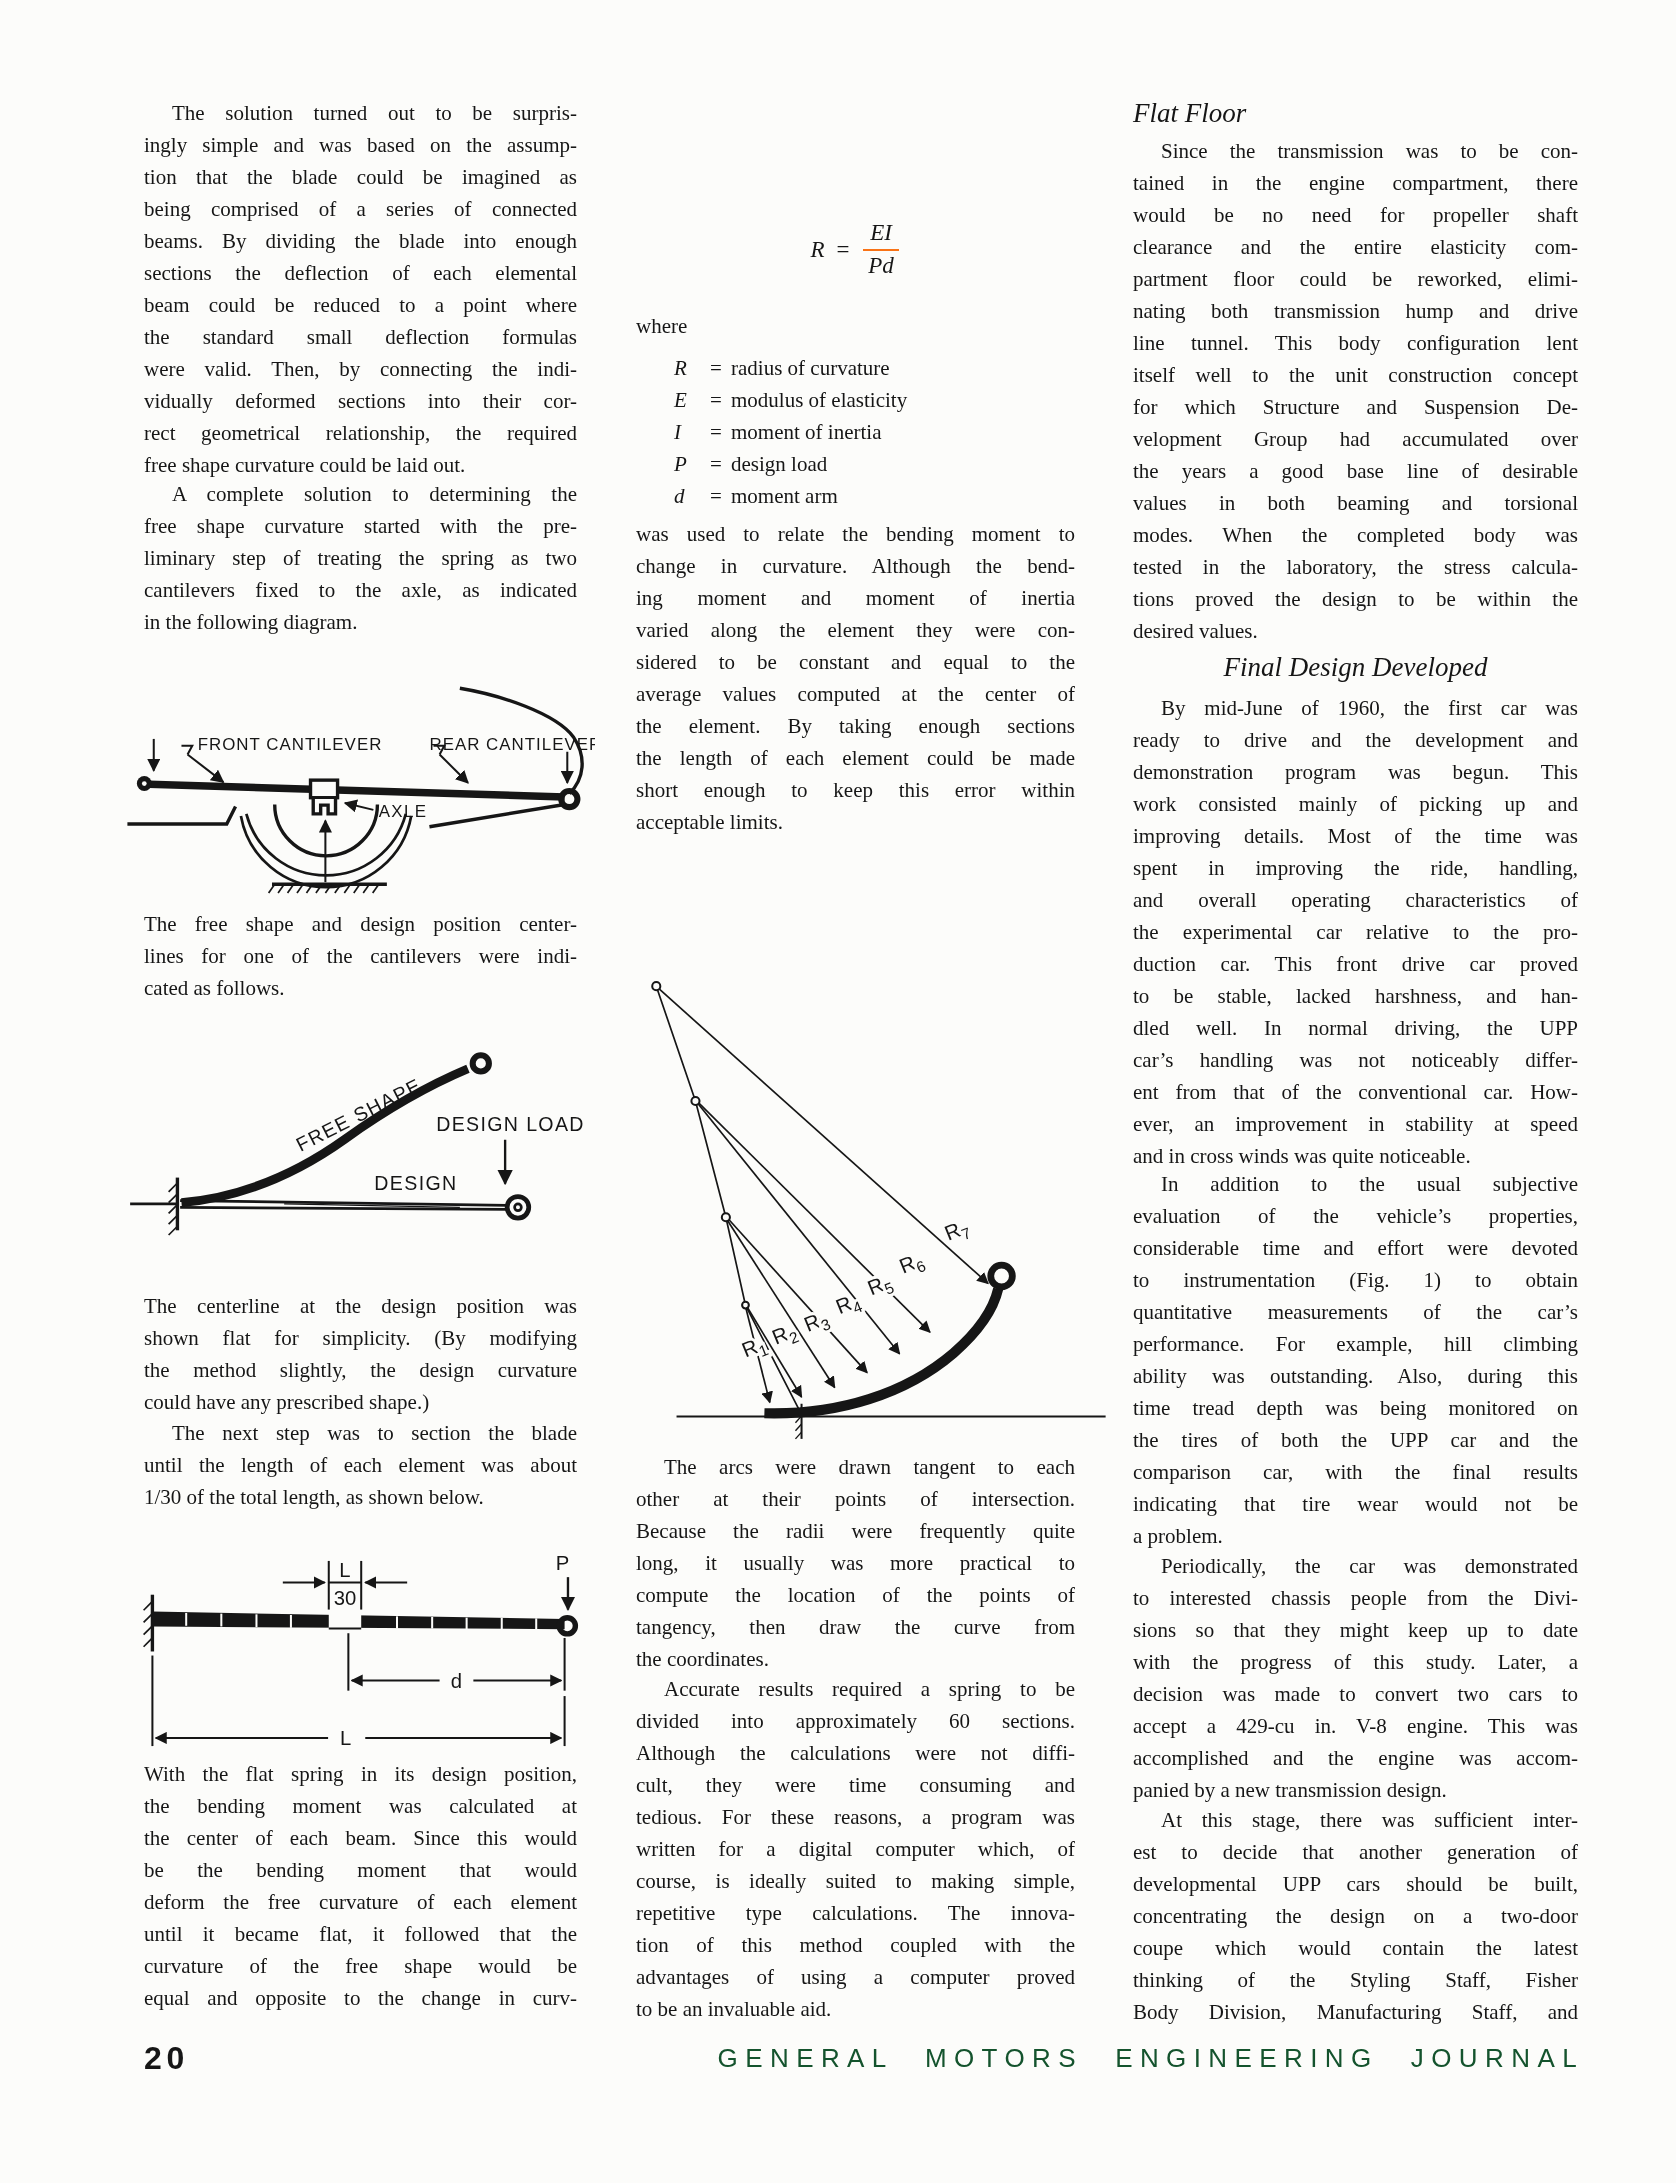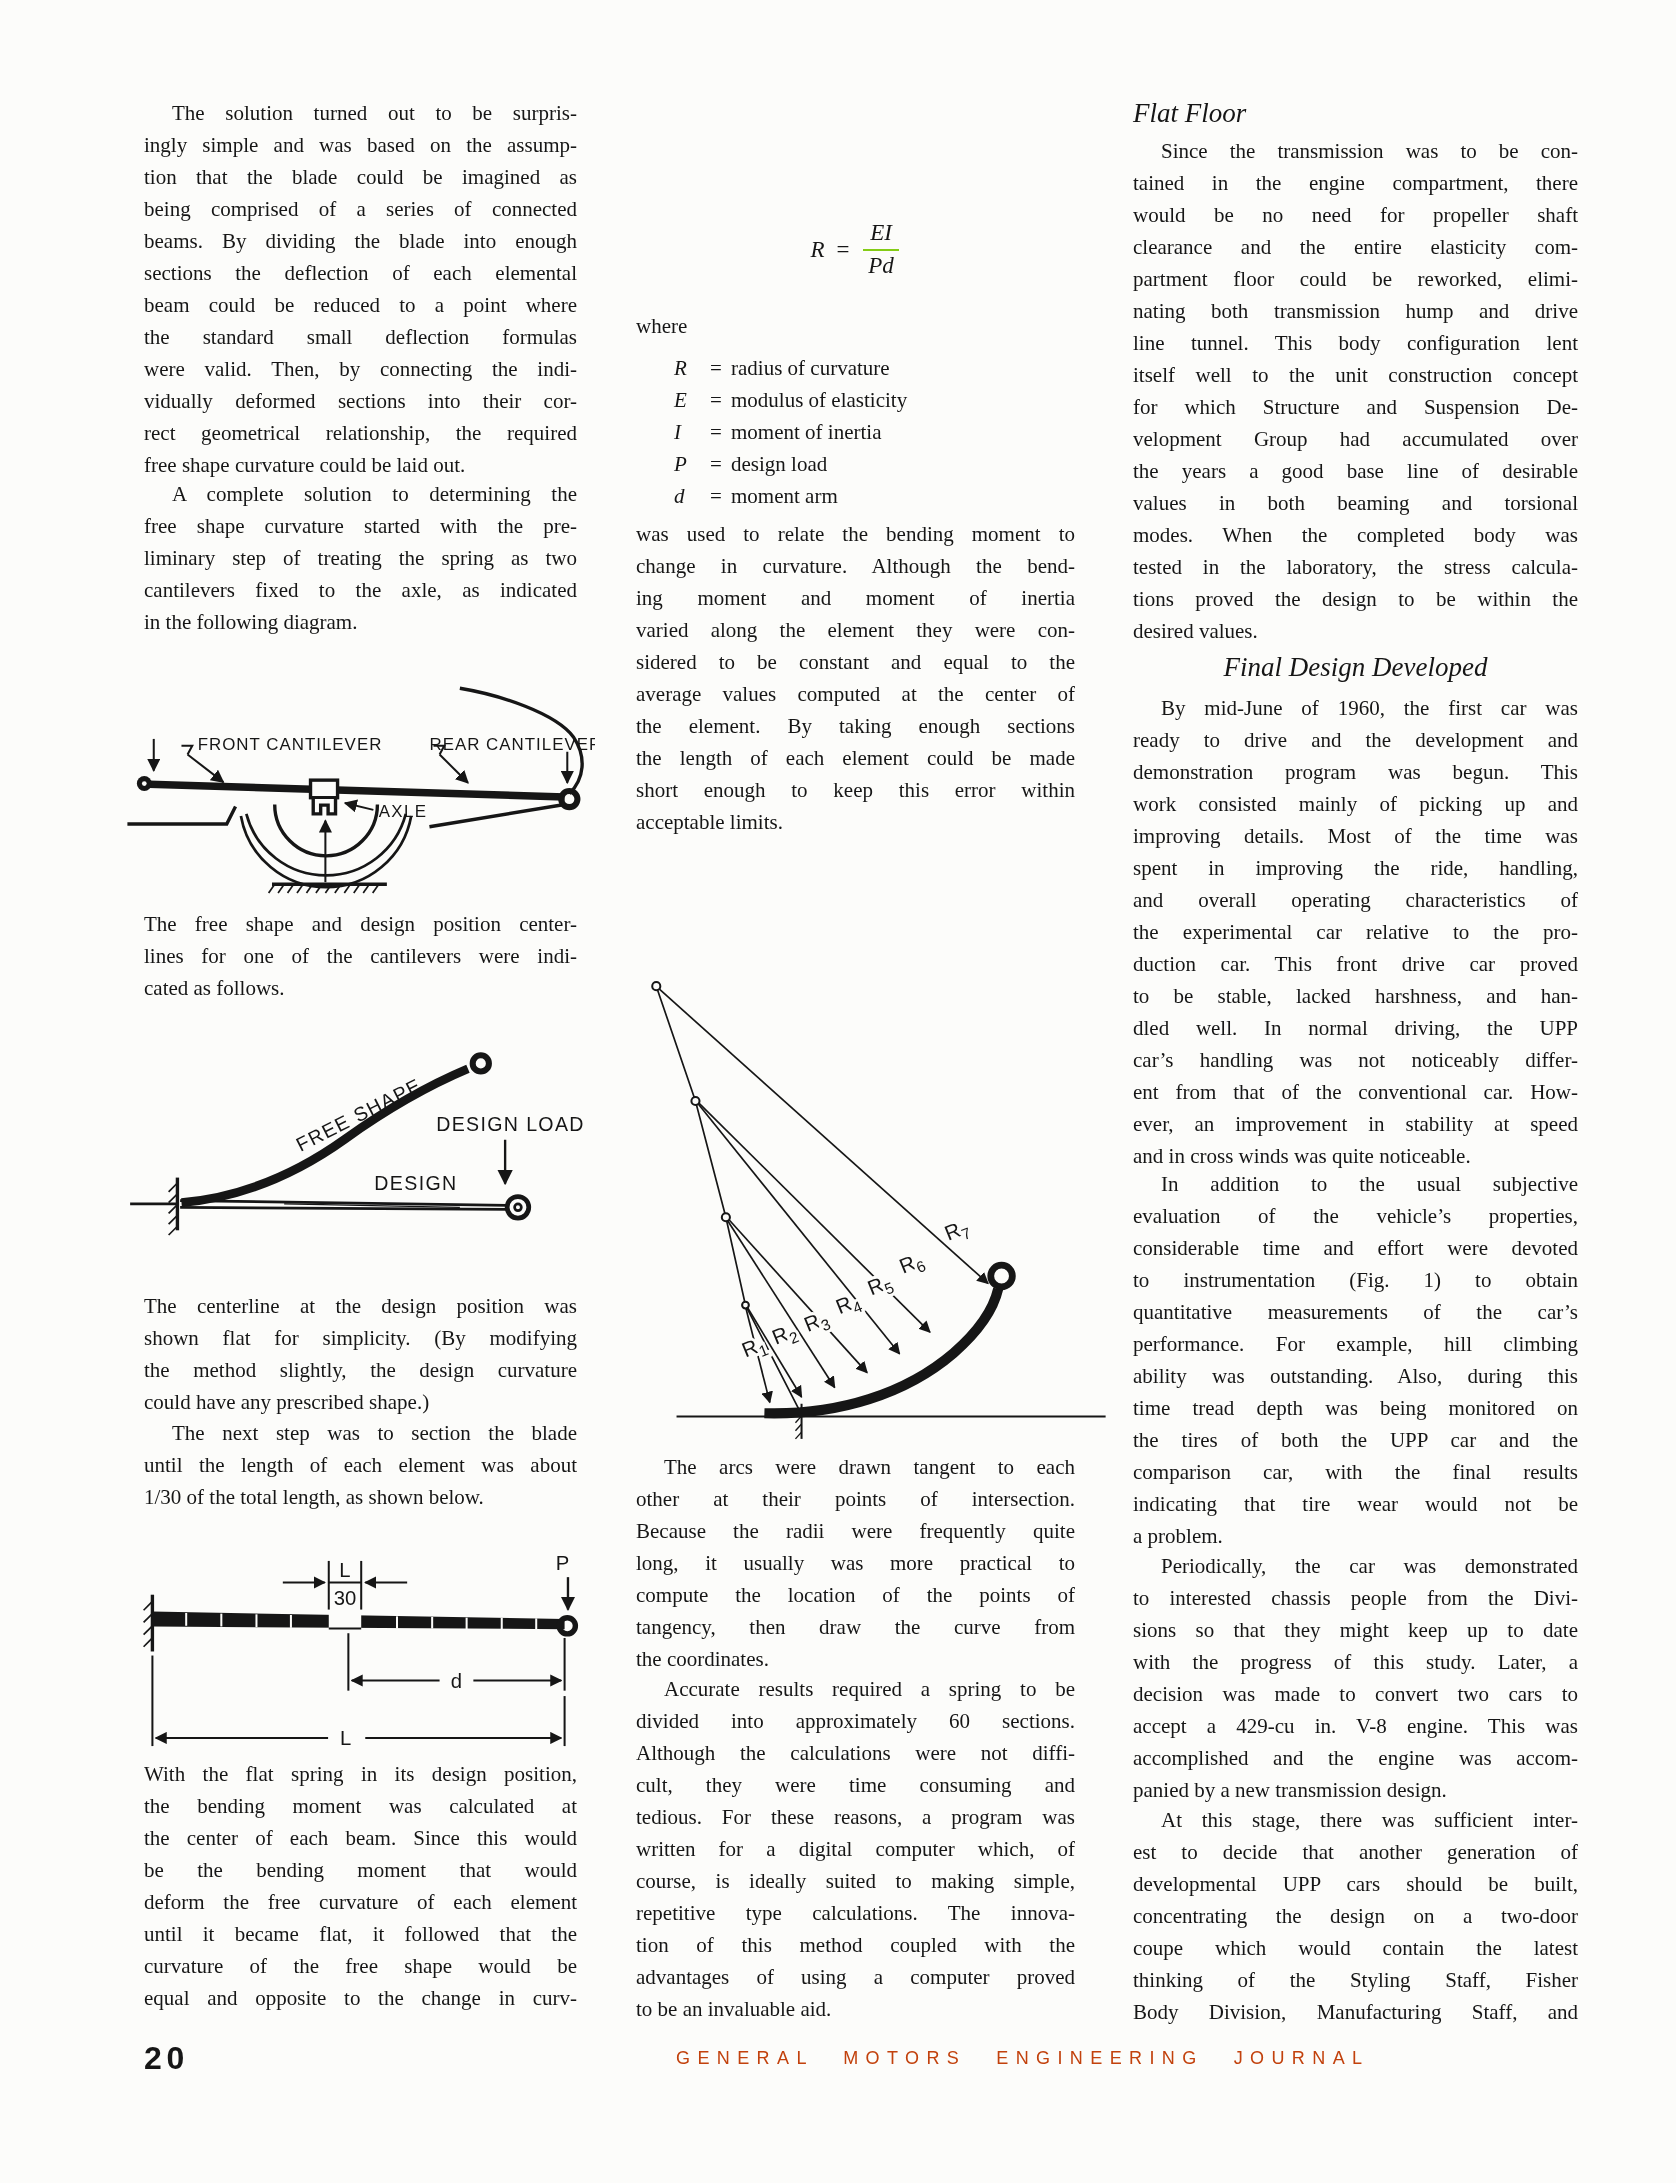--- a/index.html
+++ b/index.html
@@ -32,41 +32,41 @@
   }
   .h-center{text-align:center;}
   
   .equation{
     position:absolute;left:0;right:0;
     display:flex;justify-content:center;align-items:center;
     font-style:italic;font-size:23px;
   }
   .eq-sign{margin:0 12px;font-style:normal;}
   .frac{display:inline-flex;flex-direction:column;align-items:center;}
-  .frac .num{padding:0 6.8px 2.7px 6.8px;border-bottom:2px solid #84cc16;}
+  .frac .num{padding:0 6.8px 2.7px 6.8px;border-bottom:2px solid #f97316;}
   .frac .den{padding:2.7px 6.8px 0 6.8px;}
   
   .defs{position:absolute;left:0;right:0;}
   .def-row{height:32px;line-height:32px;font-size:21px;padding-left:38px;display:flex;}
   .def-sym{font-style:italic;width:27px;}
   .def-eq{width:30px;text-align:center;}
   
   .fig{position:absolute;}
   .fig svg text{font-family:"Liberation Sans","DejaVu Sans",sans-serif;fill:#161616;}
   
   .footer-pageno{
     position:absolute;left:144px;top:2041px;height:34px;line-height:34px;
     font-family:"Liberation Sans","DejaVu Sans",sans-serif;
     font-size:32px;font-weight:bold;letter-spacing:4.7px;
   }
   .footer-journal{
     position:absolute;left:676px;top:2043px;width:908px;height:31px;line-height:31px;
     font-family:"Liberation Sans","DejaVu Sans",sans-serif;
-    font-size:18px;font-weight:normal;letter-spacing:7.4px;word-spacing:17.6px;
-    color:#c2410c;
+    font-size:26px;font-weight:normal;letter-spacing:7.4px;word-spacing:17.6px;
+    text-align:right;color:#14532d;
   }
 </style>
 </head>
 <body>
 
 <div class="page">
 
   <div class="col" id="col1">
     <div class="para" style="top:478px">
         <div class="tl tl-indent">A complete solution to determining the</div>

